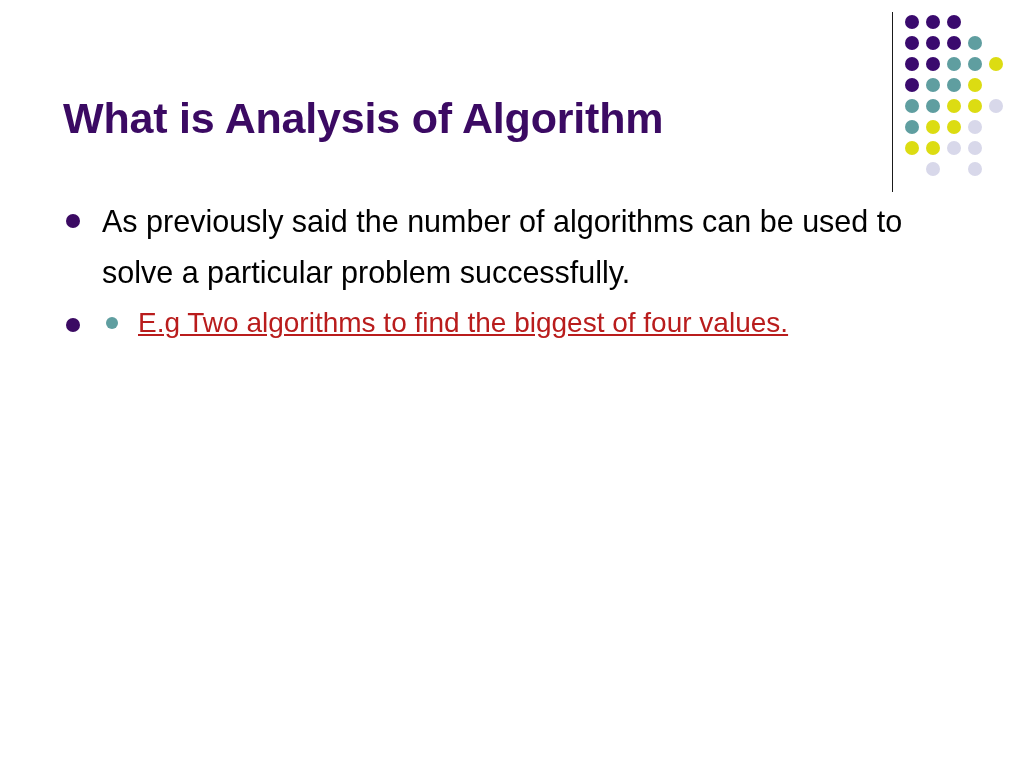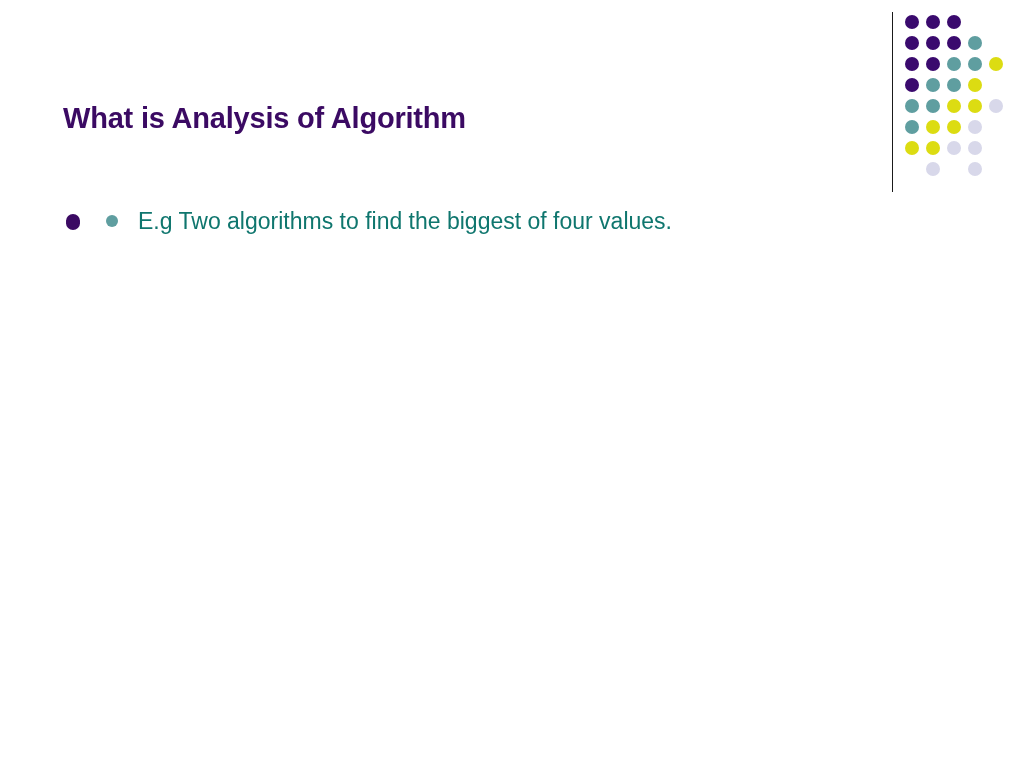--- a/index.html
+++ b/index.html
@@ -52,21 +52,21 @@
     height: 14px;
     border-radius: 50%;
   }
 
   
   .title {
     position: absolute;
     left: 63px;
     top: 92px;
     width: 800px;
-    font-size: 29px;
+    font-size: 43px;
     font-weight: bold;
     color: #3B0A63;
     letter-spacing: -0.2px;
     line-height: 52px;
     white-space: nowrap;
   }
 
   
   .body {
     position: absolute;
@@ -94,24 +94,25 @@
     top: 18px;
     width: 14px;
     height: 14px;
     border-radius: 50%;
     background: #3B0A63;
   }
 
   .lvl2 {
     padding-left: 138px;
     padding-right: 60px;
-    font-size: 23px;
+    font-size: 28px;
     line-height: 44px;
-    color: #0f766e;
+    color: #b91c1c;
     margin: 3px 0 0 0;
+    text-decoration: underline;
   }
   .lvl2 .marker {
     position: absolute;
     left: 106px;
     top: 16px;
     width: 12px;
     height: 12px;
     border-radius: 50%;
     background: #5F9EA0;
   }
@@ -161,20 +162,21 @@
         <div class="dot" style="left: 63px; top: 147px; width: 14px; height: 14px; background: rgb(216, 216, 234);"></div>
       </div>
   </div>
 
   <div class="title" style="color: rgb(59, 10, 99);">What is Analysis of Algorithm</div>
 
   <div class="body">
 
     <div class="bullet-row lvl1">
       <span class="marker" style="background: rgb(59, 10, 99);"></span>
+      <span class="txt">As previously said the number of algorithms can be used to solve a particular problem successfully.</span>
     </div>
 
     <div class="bullet-row lvl1">
       <span class="marker" style="background: rgb(59, 10, 99);"></span>
     </div>
 
     <div class="bullet-row lvl2">
       <span class="marker" style="background: rgb(95, 158, 160);"></span>
       <span class="txt">E.g Two algorithms to find the biggest of four values.</span>
     </div>

